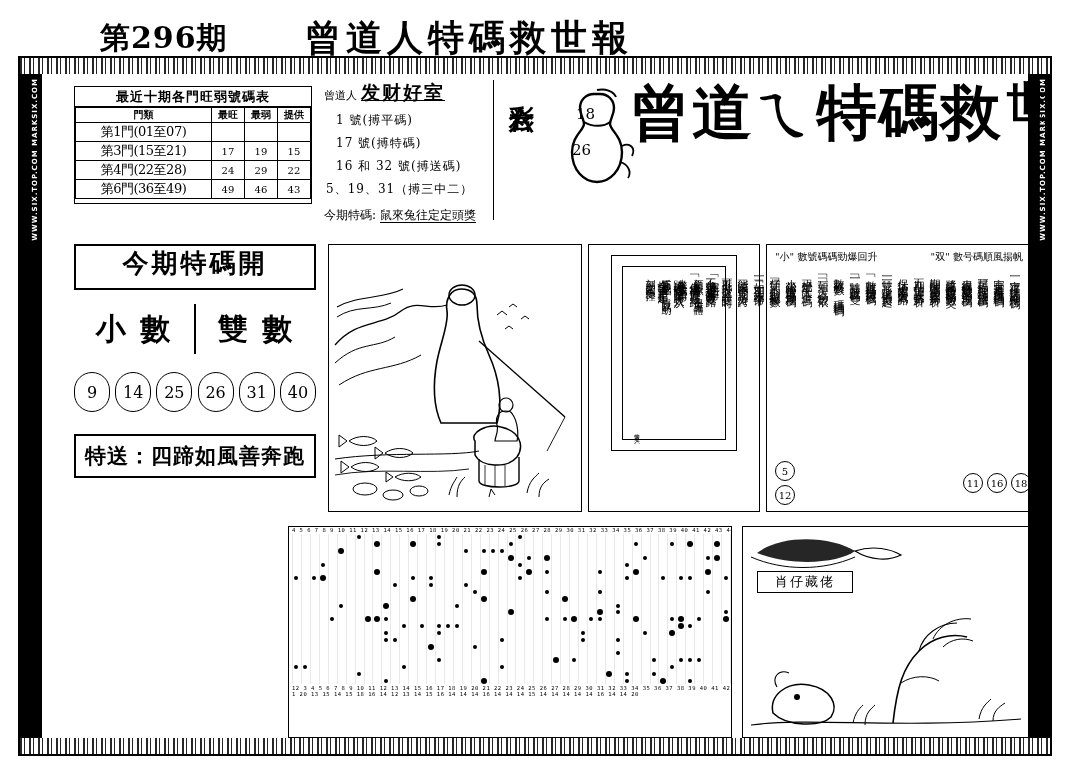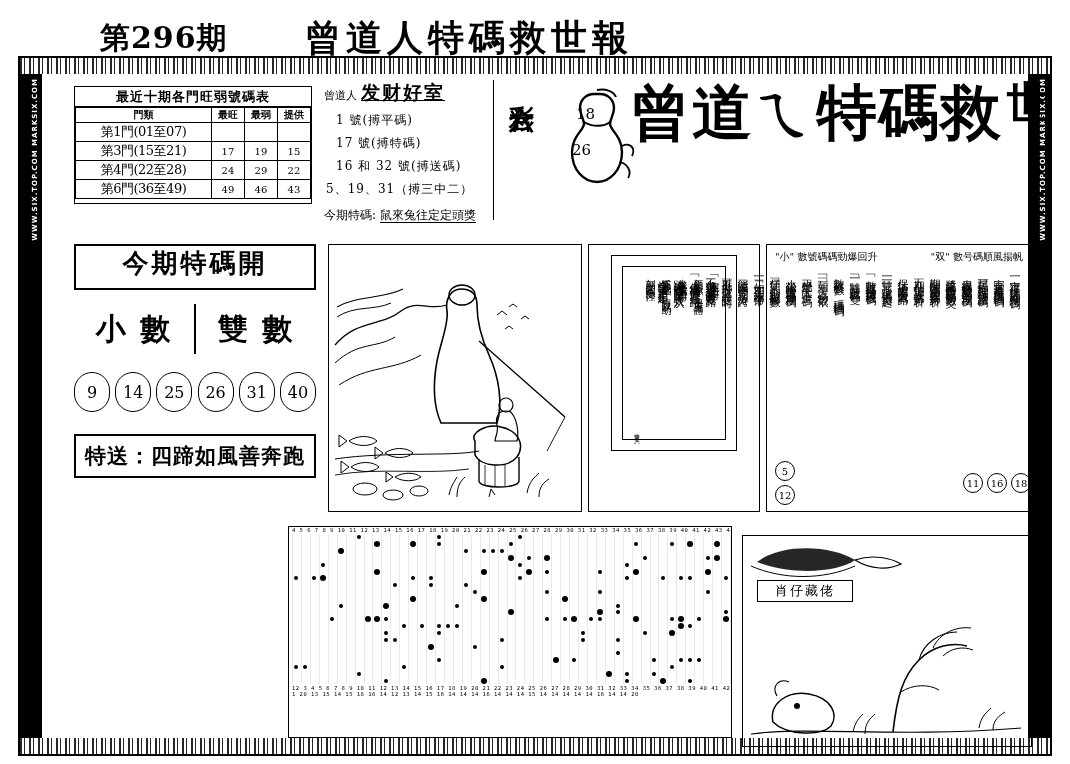--- a/index.html
+++ b/index.html
@@ -236,21 +236,21 @@
     position:absolute; left:246px; top:0; width:444px; height:212px;
     border:1.5px solid #000; overflow:hidden;
   }
   #grid-head, #grid-foot1, #grid-foot2 {
     font-size:5.5px; font-family:"DejaVu Sans Mono", monospace;
     white-space:nowrap; letter-spacing:.5px; padding-left:3px;
   }
   #dot-area { position:relative; height:150px; margin:1px 3px; }
   .dot { position:absolute; background:#000; border-radius:50%; }
   #art-panel {
-    position:absolute; left:700px; top:9px; width:290px; height:212px;
+    position:absolute; left:700px; top:0; width:290px; height:212px;
     border:1.5px solid #000;
   }
   #art-label {
     position:absolute; left:14px; top:44px; width:96px; height:22px;
     border:1.5px solid #000;
     display:flex; align-items:center; justify-content:center;
     font-size:13px; font-family:"DejaVu Serif", serif; letter-spacing:2px;
   }
   svg { display:block; }
 </style>

